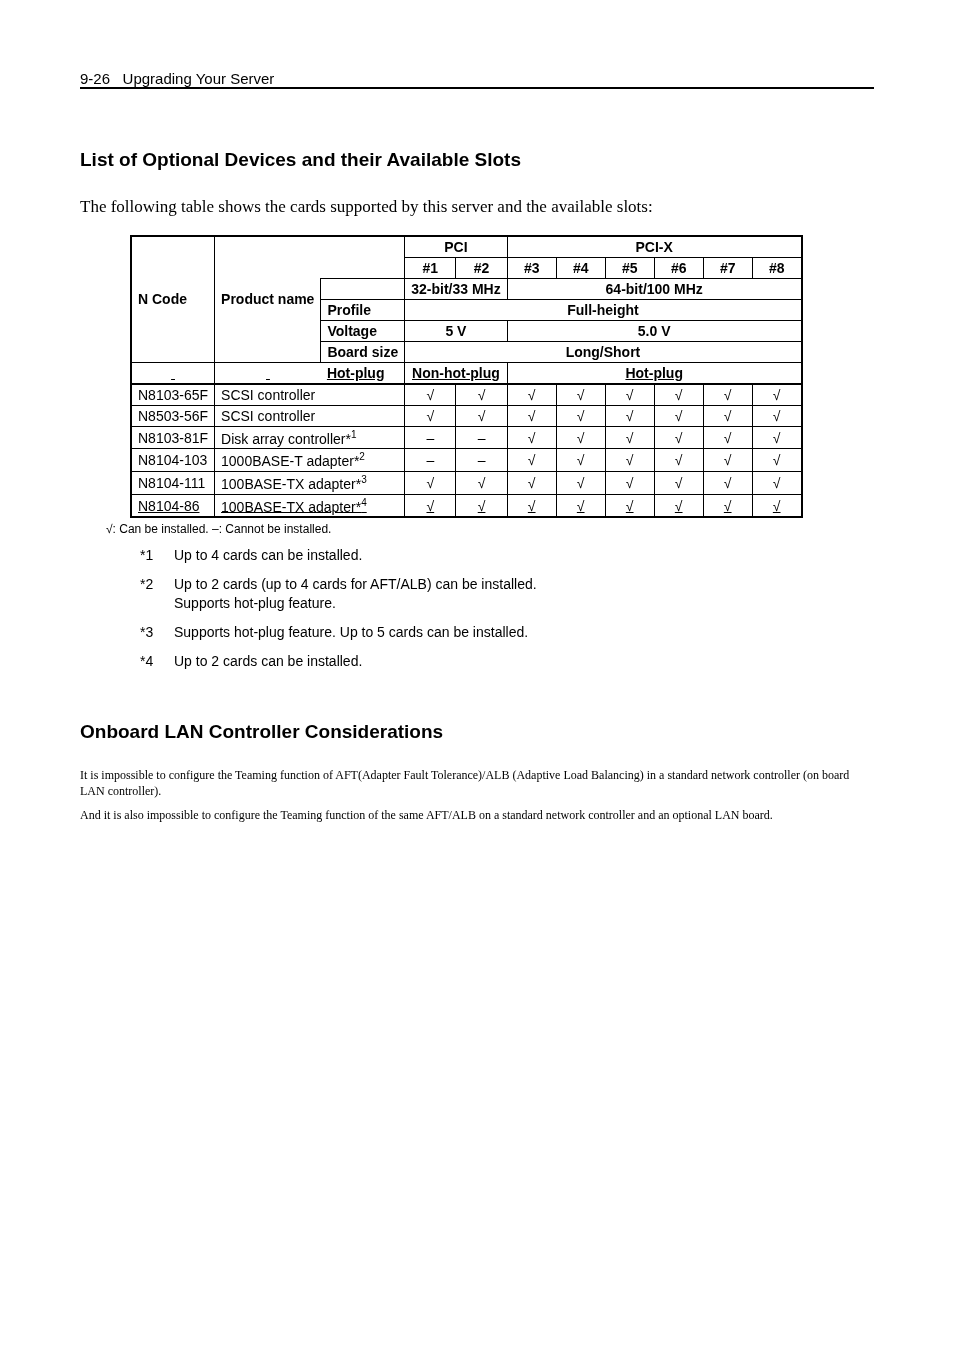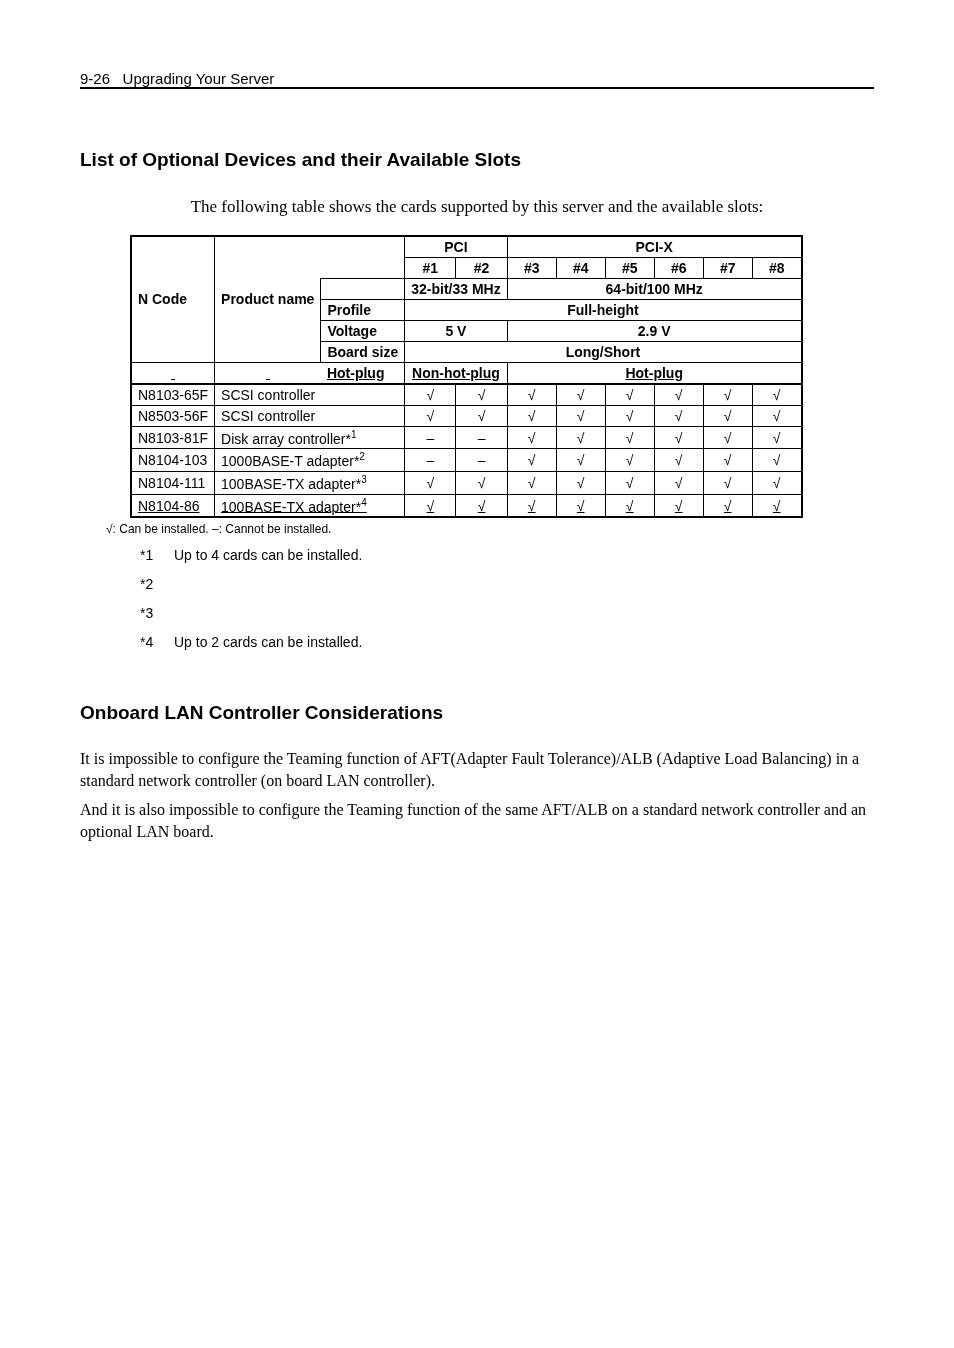--- a/index.html
+++ b/index.html
@@ -20,24 +20,23 @@
   .heading2 {
     font-family: Arial, Helvetica, sans-serif;
     font-weight: bold;
     font-size: 19px;
     margin: 0 0 24px 0;
   }
   .intro {
     font-size: 17px;
     margin: 0 0 16px 0;
     line-height: 1.4;
-    text-align: center;
   }
   .body-p {
-    font-size: 16px;
+    font-size: 12px;
     margin: 0 0 8px 0;
     line-height: 1.35;
   }
   table.devtable {
     border-collapse: collapse;
     margin: 0 0 4px 50px;
     font-family: Arial, Helvetica, sans-serif;
     font-size: 14px;
   }
   table.devtable th, table.devtable td {
@@ -107,21 +106,21 @@
     <th colspan="2">32-bit/33 MHz</th>
     <th colspan="6" class="thick-right">64-bit/100 MHz</th>
   </tr>
   <tr>
     <th colspan="2" class="left">Profile</th>
     <th colspan="8" class="thick-right">Full-height</th>
   </tr>
   <tr>
     <th colspan="2" class="left">Voltage</th>
     <th colspan="2">5 V</th>
-    <th colspan="6" class="thick-right">2.9 V</th>
+    <th colspan="6" class="thick-right">5.0 V</th>
   </tr>
   <tr>
     <th colspan="2" class="left">Board size</th>
     <th colspan="8" class="thick-right">Long/Short</th>
   </tr>
   <tr>
     <th class="thick-left thick-bottom">&nbsp;</th>
     <th class="thick-bottom" style="border-right:none;">&nbsp;</th>
     <th colspan="2" class="left thick-bottom" style="border-left:none;">Hot-plug</th>
     <th colspan="2" class="thick-bottom">Non-hot-plug</th>
@@ -206,23 +205,26 @@
 
 <div class="legend">√: Can be installed. –: Cannot be installed.</div>
 
 <div class="notes" id="notes">
     <div class="note-row">
       <div class="marker">*1</div>
       <div style="white-space: pre-line;">Up to 4 cards can be installed.</div>
     </div>
     <div class="note-row">
       <div class="marker">*2</div>
+      <div style="white-space: pre-line;">Up to 2 cards (up to 4 cards for AFT/ALB) can be installed.
+Supports hot-plug feature.</div>
     </div>
     <div class="note-row">
       <div class="marker">*3</div>
+      <div style="white-space: pre-line;">Supports hot-plug feature. Up to 5 cards can be installed.</div>
     </div>
     <div class="note-row">
       <div class="marker">*4</div>
       <div style="white-space: pre-line;">Up to 2 cards can be installed.</div>
     </div>
   </div>
 
 <h2 class="heading2" style="margin-top:50px;">Onboard LAN Controller Considerations</h2>
 <p class="body-p">It is impossible to configure the Teaming function of AFT(Adapter Fault Tolerance)/ALB (Adaptive Load Balancing) in a standard network controller (on board LAN controller).</p>
 <p class="body-p">And it is also impossible to configure the Teaming function of the same AFT/ALB on a standard network controller and an optional LAN board.</p>

